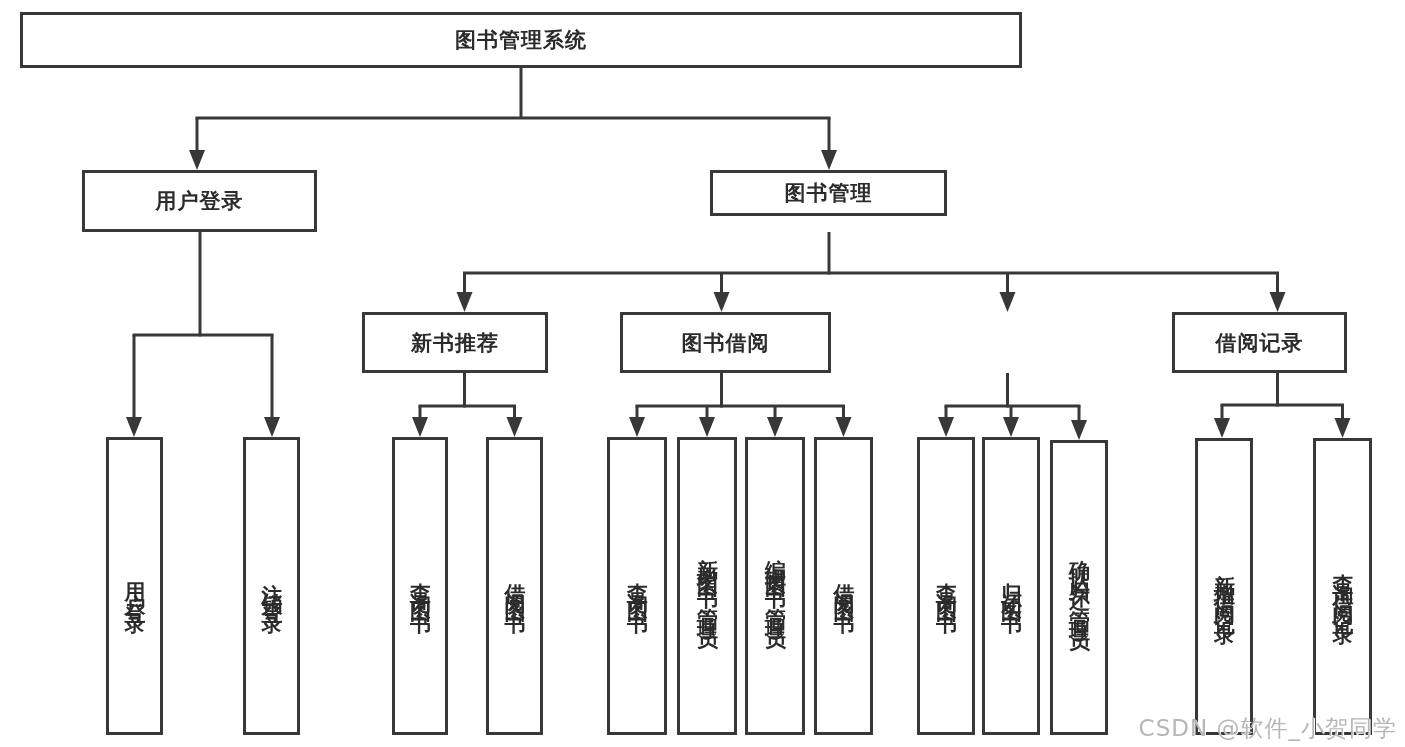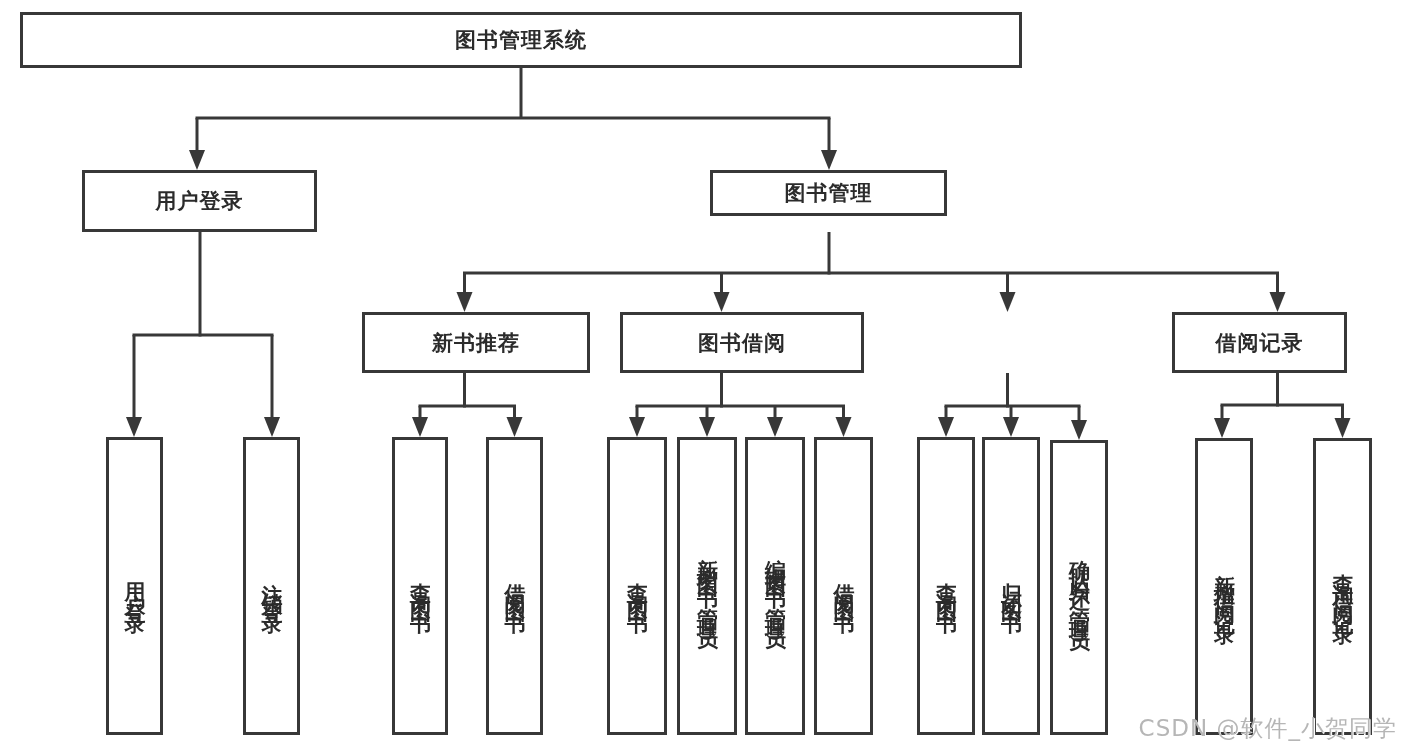--- a/index.html
+++ b/index.html
@@ -35,22 +35,22 @@
     white-space:nowrap;
     font-size:21px;
     line-height:1;
     letter-spacing:10px;
     letter-spacing:10px;
   }
   
   .n-root{left:20px;top:12px;width:1002px;height:56px;}
   .n-l2-0{left:82px;top:170px;width:235px;height:62px;}
   .n-l2-1{left:710px;top:170px;width:237px;height:46px;}
-  .n-l3-0{left:362px;top:312px;width:228px;height:61px;}
-  .n-l3-1{left:620px;top:312px;width:244px;height:61px;}
+  .n-l3-0{left:362px;top:312px;width:186px;height:61px;}
+  .n-l3-1{left:620px;top:312px;width:211px;height:61px;}
   .n-l3-2{left:902px;top:312px;width:211px;height:61px;}
   .n-l3-3{left:1172px;top:312px;width:175px;height:61px;}
   
   .n-u0{left:106px;top:437px;width:57px;height:298px;}
   .n-u1{left:243px;top:437px;width:57px;height:298px;}
   .n-r0{left:392px;top:437px;width:56px;height:298px;}
   .n-r1{left:486px;top:437px;width:57px;height:298px;}
   .n-b0{left:607px;top:437px;width:60px;height:298px;}
   .n-b1{left:677px;top:437px;width:60px;height:298px;}
   .n-b2{left:745px;top:437px;width:60px;height:298px;}

